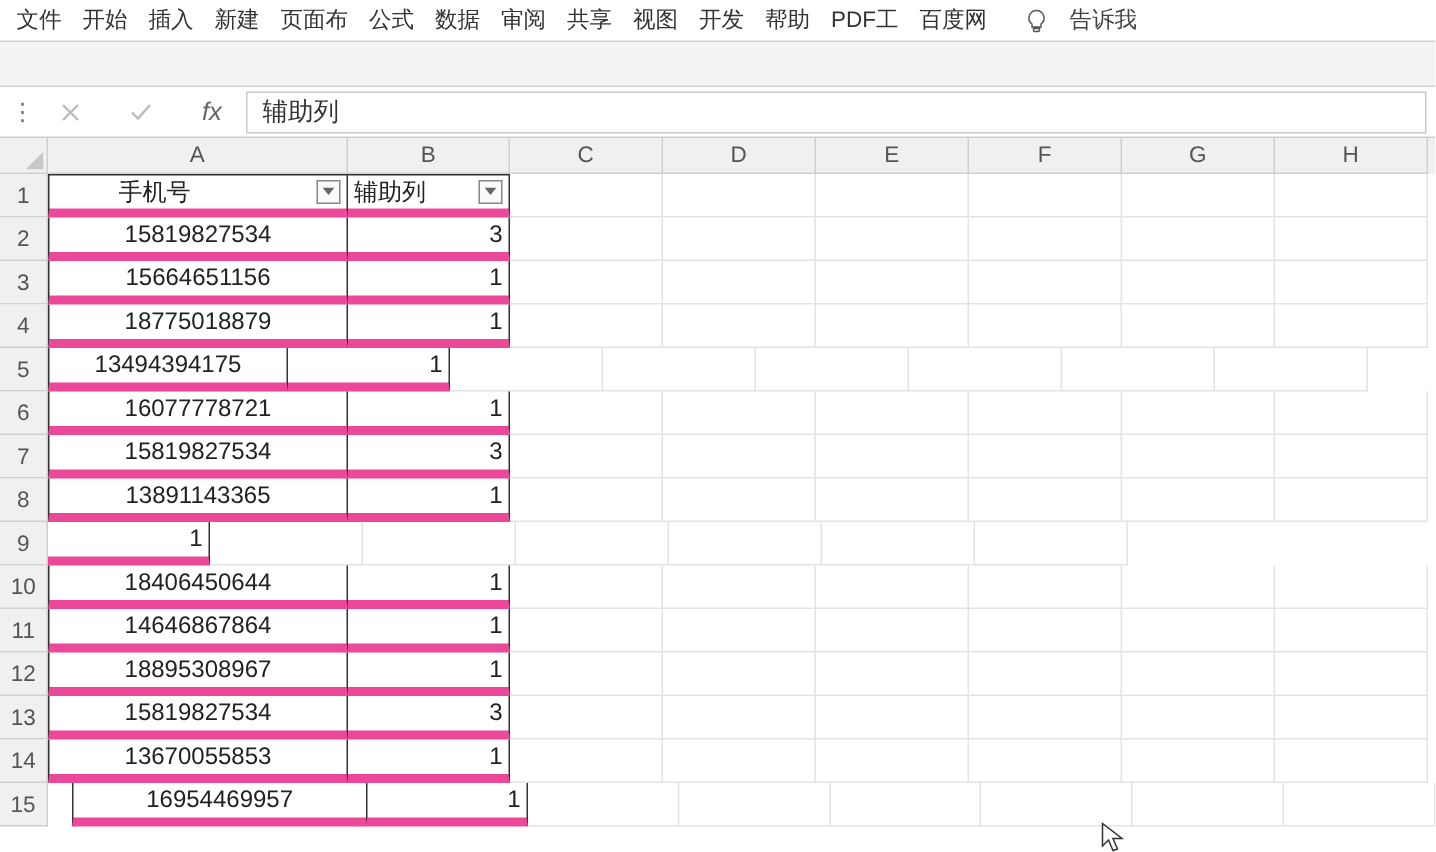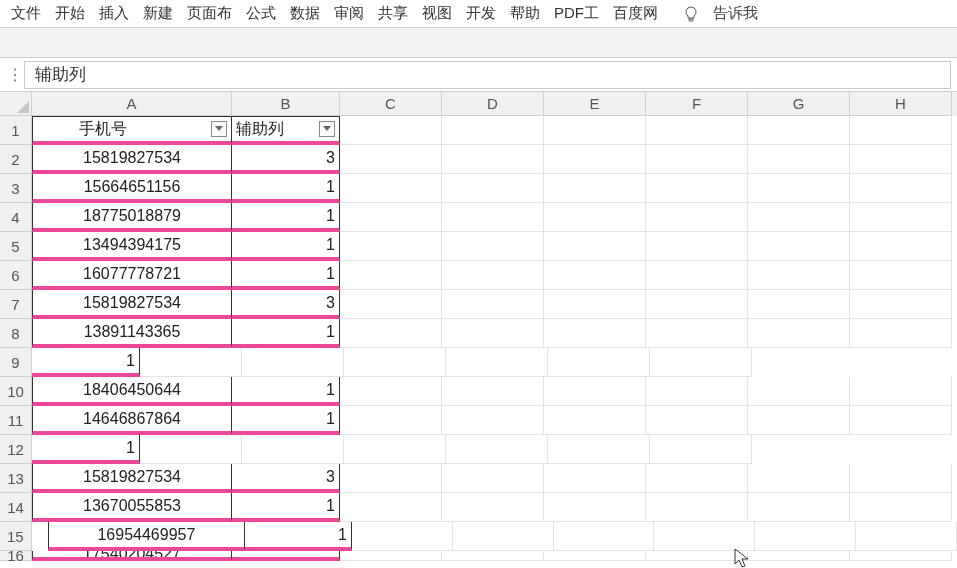--- a/index.html
+++ b/index.html
@@ -28,21 +28,21 @@
   
   .grid { position: relative; }
   .corner { position: absolute; left: 0; top: 0; width: 32px; height: 24px; background: #f0f0f0; border-right: 1px solid #cfcfcf; border-bottom: 1px solid #cfcfcf; }
   .corner svg { position: absolute; right: 2px; bottom: 2px; }
   .colheads { display: flex; margin-left: 32px; height: 24px; background: #f0f0f0; }
   .colhead { border-right: 1px solid #cfcfcf; border-bottom: 1px solid #cfcfcf; display: flex; align-items: center; justify-content: center; font-size: 15px; color: #555; cursor: pointer; }
   .rows { }
   .row { display: flex; height: 29px; }
   .rowhead { width: 32px; background: #f0f0f0; border-right: 1px solid #cfcfcf; border-bottom: 1px solid #cfcfcf; display: flex; align-items: center; justify-content: center; font-size: 15px; color: #555; cursor: pointer; }
   .cell { border-right: 1px solid #e3e3e3; border-bottom: 1px solid #e3e3e3; display: flex; align-items: center; font-size: 16px; color: #222; padding: 0 4px; overflow: hidden; white-space: nowrap; }
-  .cell.dark { border-right: 1px solid #333; border-bottom: 4px solid #ec4899; }
+  .cell.dark { border-right: 1px solid #333; border-bottom: 6px solid #ec4899; }
   .cell.center { justify-content: center; }
   .cell.right { justify-content: flex-end; }
   .row.header .cell.dark { border-top: 1px solid #333; }
   .row .cell.dark.first { border-left: 1px solid #333; }
   .filter-btn { width: 16px; height: 16px; border: 1px solid #888; background: #fafafa; display: inline-flex; align-items: center; justify-content: center; margin-left: auto; cursor: pointer; }
   .filter-btn svg { display: block; }
 
   .cursor-arrow { position: absolute; left: 734px; top: 548px; pointer-events: none; }
 </style>
 </head>
@@ -70,20 +70,33 @@
       </svg>
   </div>
   <div class="tell">告诉我</div>
 </div>
 
 <div class="toolstrip"></div>
 
 <div class="fbar">
   <div class="sep"></div>
   <div class="dots">⋮</div>
+  <div class="btns">
+    <span>
+      <svg width="14" height="14" viewBox="0 0 14 14">
+          <path d="M2 2l10 10M12 2L2 12" stroke="#bbb" stroke-width="1.6" fill="none"></path>
+        </svg>
+    </span>
+    <span>
+      <svg width="16" height="14" viewBox="0 0 16 14">
+          <path d="M2 7l4 4 8-9" stroke="#bbb" stroke-width="1.6" fill="none"></path>
+        </svg>
+    </span>
+    <span style="font-style:italic;color:#666;">fx</span>
+  </div>
   <div class="formula-input">
     <span>辅助列</span>
   </div>
 </div>
 
 <div class="grid">
   <div class="corner">
     <svg width="12" height="12" viewBox="0 0 12 12">
         <path d="M12 12H0L12 0z" fill="#c8c8c8"></path>
       </svg>
@@ -164,21 +177,21 @@
         </div>
         <div class="cell " style="width: 102px;"></div>
         <div class="cell " style="width: 102px;"></div>
         <div class="cell " style="width: 102px;"></div>
         <div class="cell " style="width: 102px;"></div>
         <div class="cell " style="width: 102px;"></div>
         <div class="cell " style="width: 102px;"></div>
       </div>
       <div class="row">
         <div class="rowhead">5</div>
-        <div class="cell dark first center" style="width: 200px;">
+        <div class="cell dark first center" style="width: 160px;">
           <span>13494394175</span>
         </div>
         <div class="cell dark right" style="width: 108px;">
           <span>1</span>
         </div>
         <div class="cell " style="width: 102px;"></div>
         <div class="cell " style="width: 102px;"></div>
         <div class="cell " style="width: 102px;"></div>
         <div class="cell " style="width: 102px;"></div>
         <div class="cell " style="width: 102px;"></div>
@@ -266,20 +279,23 @@
         </div>
         <div class="cell " style="width: 102px;"></div>
         <div class="cell " style="width: 102px;"></div>
         <div class="cell " style="width: 102px;"></div>
         <div class="cell " style="width: 102px;"></div>
         <div class="cell " style="width: 102px;"></div>
         <div class="cell " style="width: 102px;"></div>
       </div>
       <div class="row">
         <div class="rowhead">12</div>
+        <div class="cell dark first center" style="width: 200px;">
+          <span>18895308967</span>
+        </div>
         <div class="cell dark right" style="width: 108px;">
           <span>1</span>
         </div>
         <div class="cell " style="width: 102px;"></div>
         <div class="cell " style="width: 102px;"></div>
         <div class="cell " style="width: 102px;"></div>
         <div class="cell " style="width: 102px;"></div>
         <div class="cell " style="width: 102px;"></div>
         <div class="cell " style="width: 102px;"></div>
       </div>
@@ -313,35 +329,20 @@
         <div class="cell " style="width: 102px;"></div>
         <div class="cell " style="width: 102px;"></div>
       </div>
       <div class="row">
         <div class="rowhead">15</div>
         <div class="cell dark first center" style="width: 200px; margin-left: 16px;">
           <span>16954469957</span>
         </div>
         <div class="cell dark right" style="width: 108px;">
           <span>1</span>
-        </div>
-        <div class="cell " style="width: 102px;"></div>
-        <div class="cell " style="width: 102px;"></div>
-        <div class="cell " style="width: 102px;"></div>
-        <div class="cell " style="width: 102px;"></div>
-        <div class="cell " style="width: 102px;"></div>
-        <div class="cell " style="width: 102px;"></div>
-      </div>
-      <div class="row" style="height: 10px; overflow: hidden;">
-        <div class="rowhead">16</div>
-        <div class="cell dark first center" style="width: 200px;">
-          <span>17540204527</span>
-        </div>
-        <div class="cell dark right" style="width: 108px;">
-          <span></span>
         </div>
         <div class="cell " style="width: 102px;"></div>
         <div class="cell " style="width: 102px;"></div>
         <div class="cell " style="width: 102px;"></div>
         <div class="cell " style="width: 102px;"></div>
         <div class="cell " style="width: 102px;"></div>
         <div class="cell " style="width: 102px;"></div>
       </div>
     </div>
 </div>

